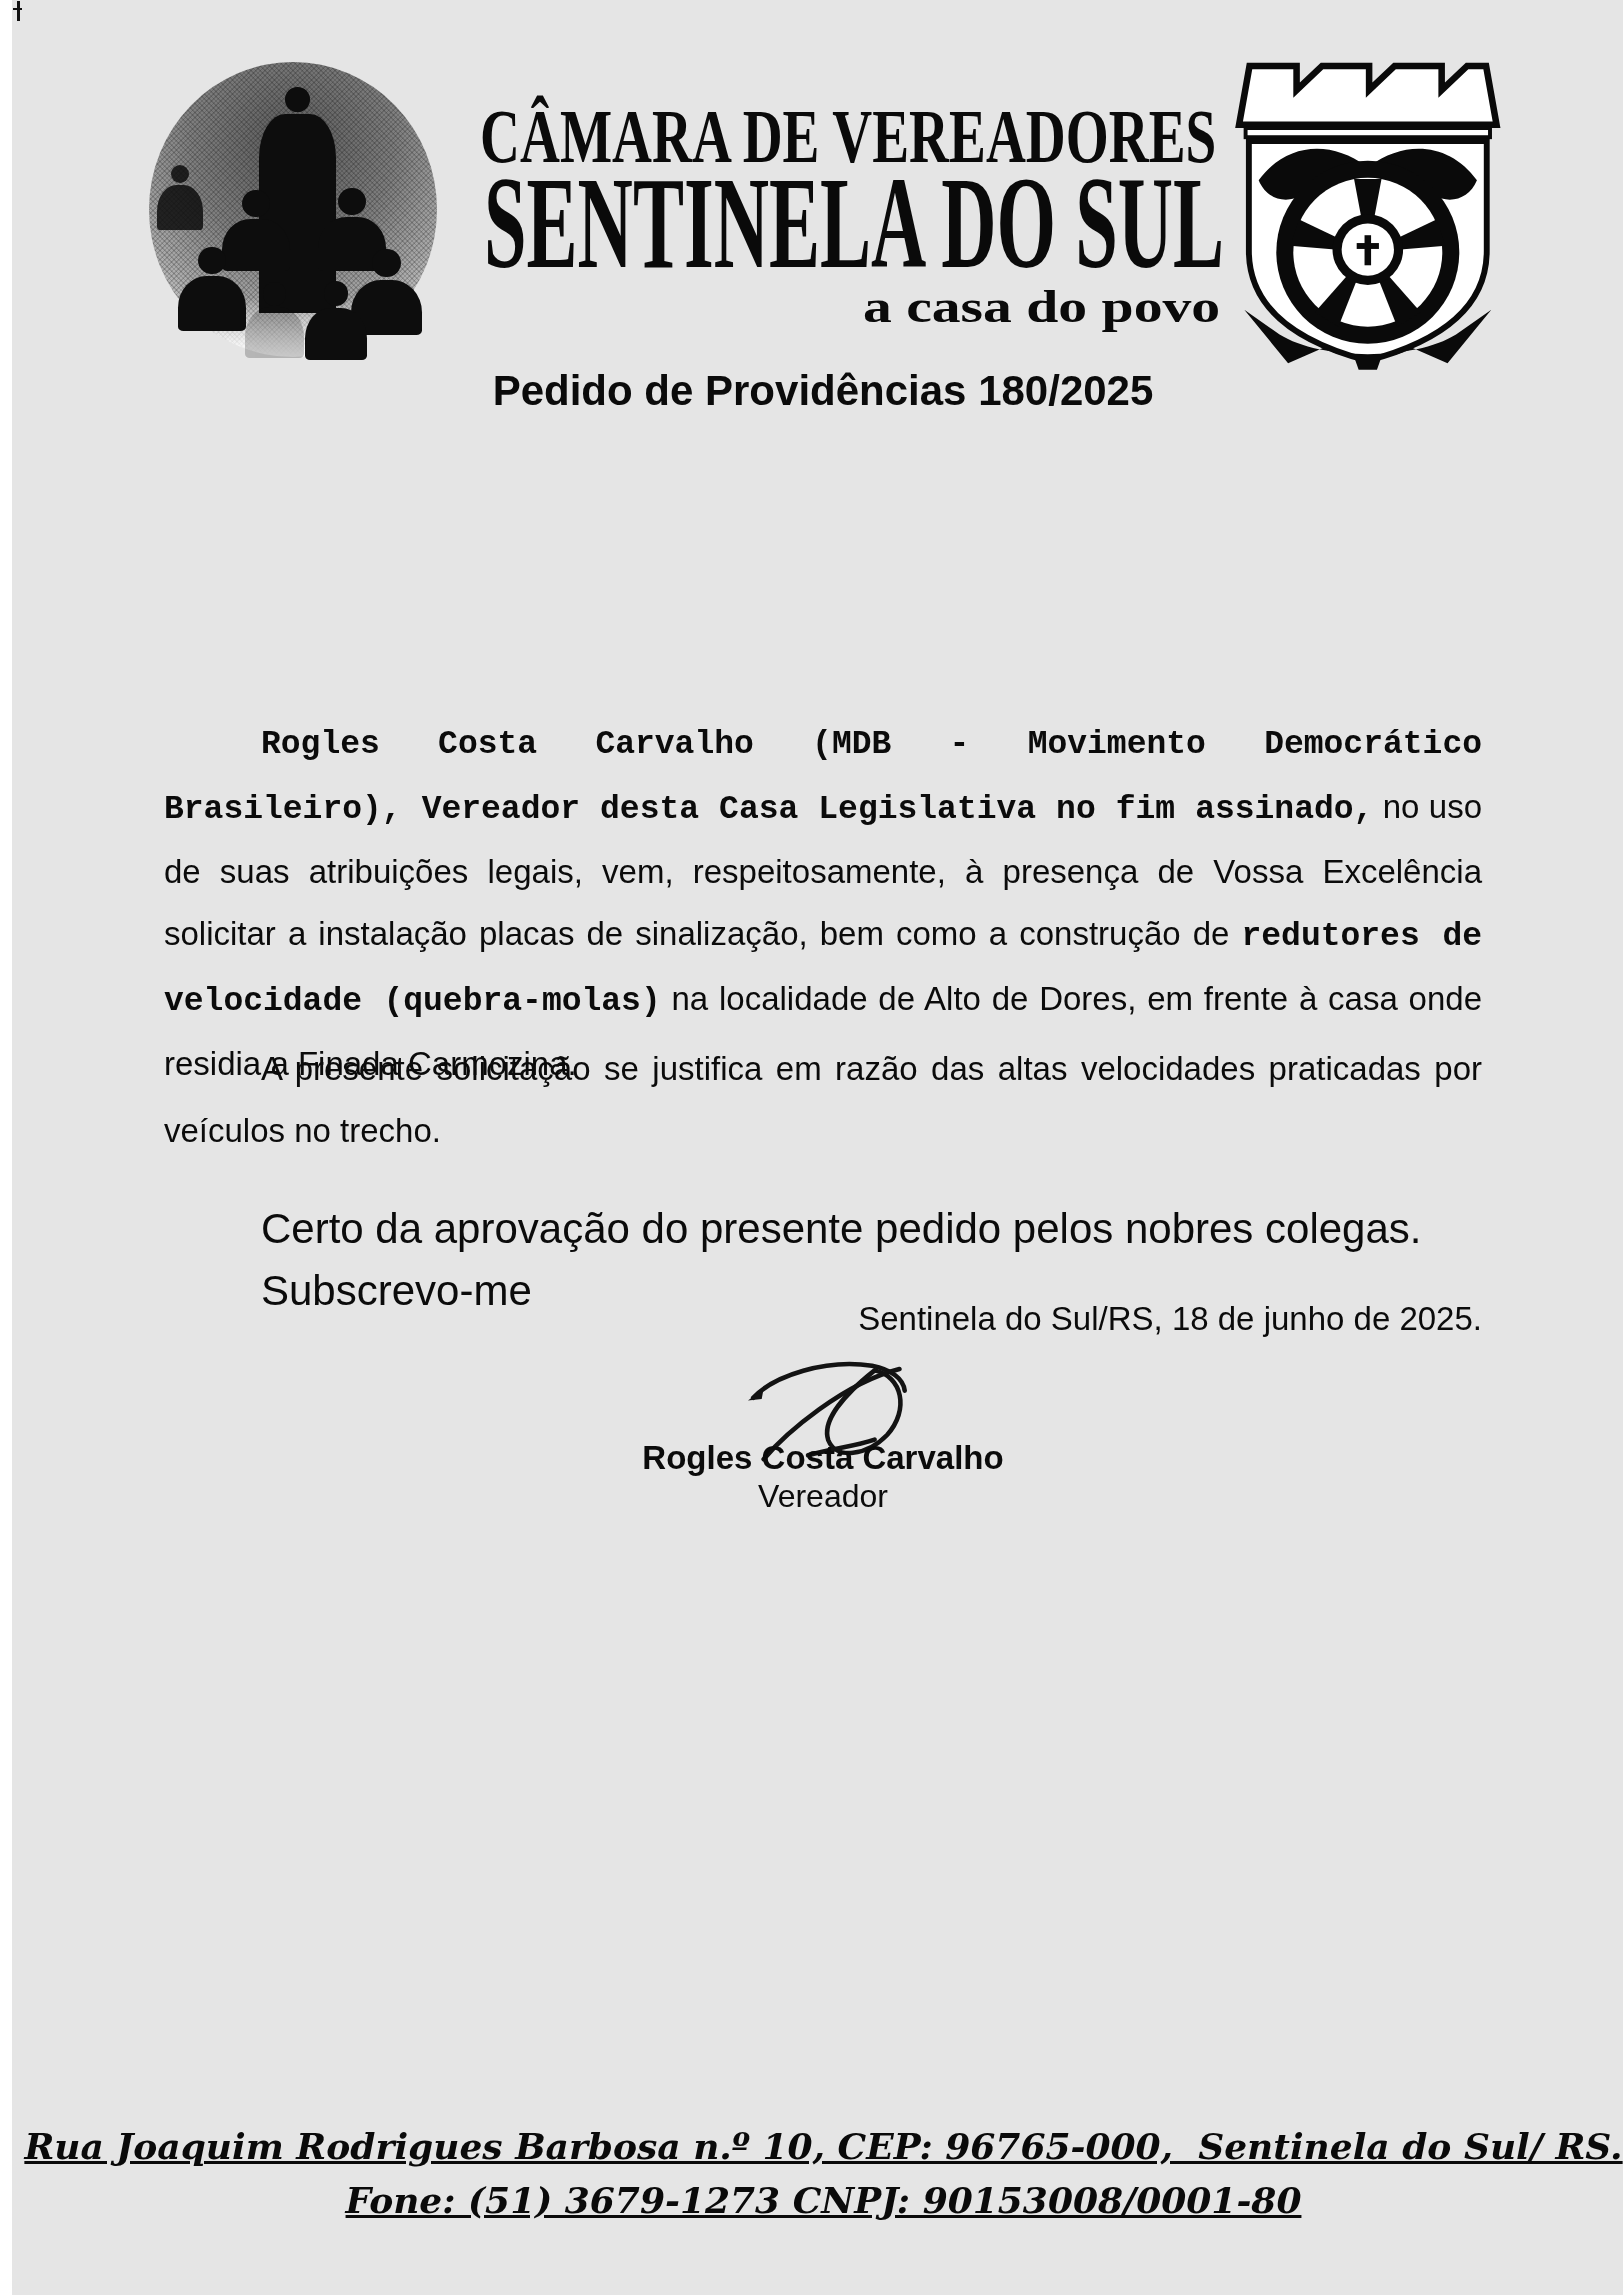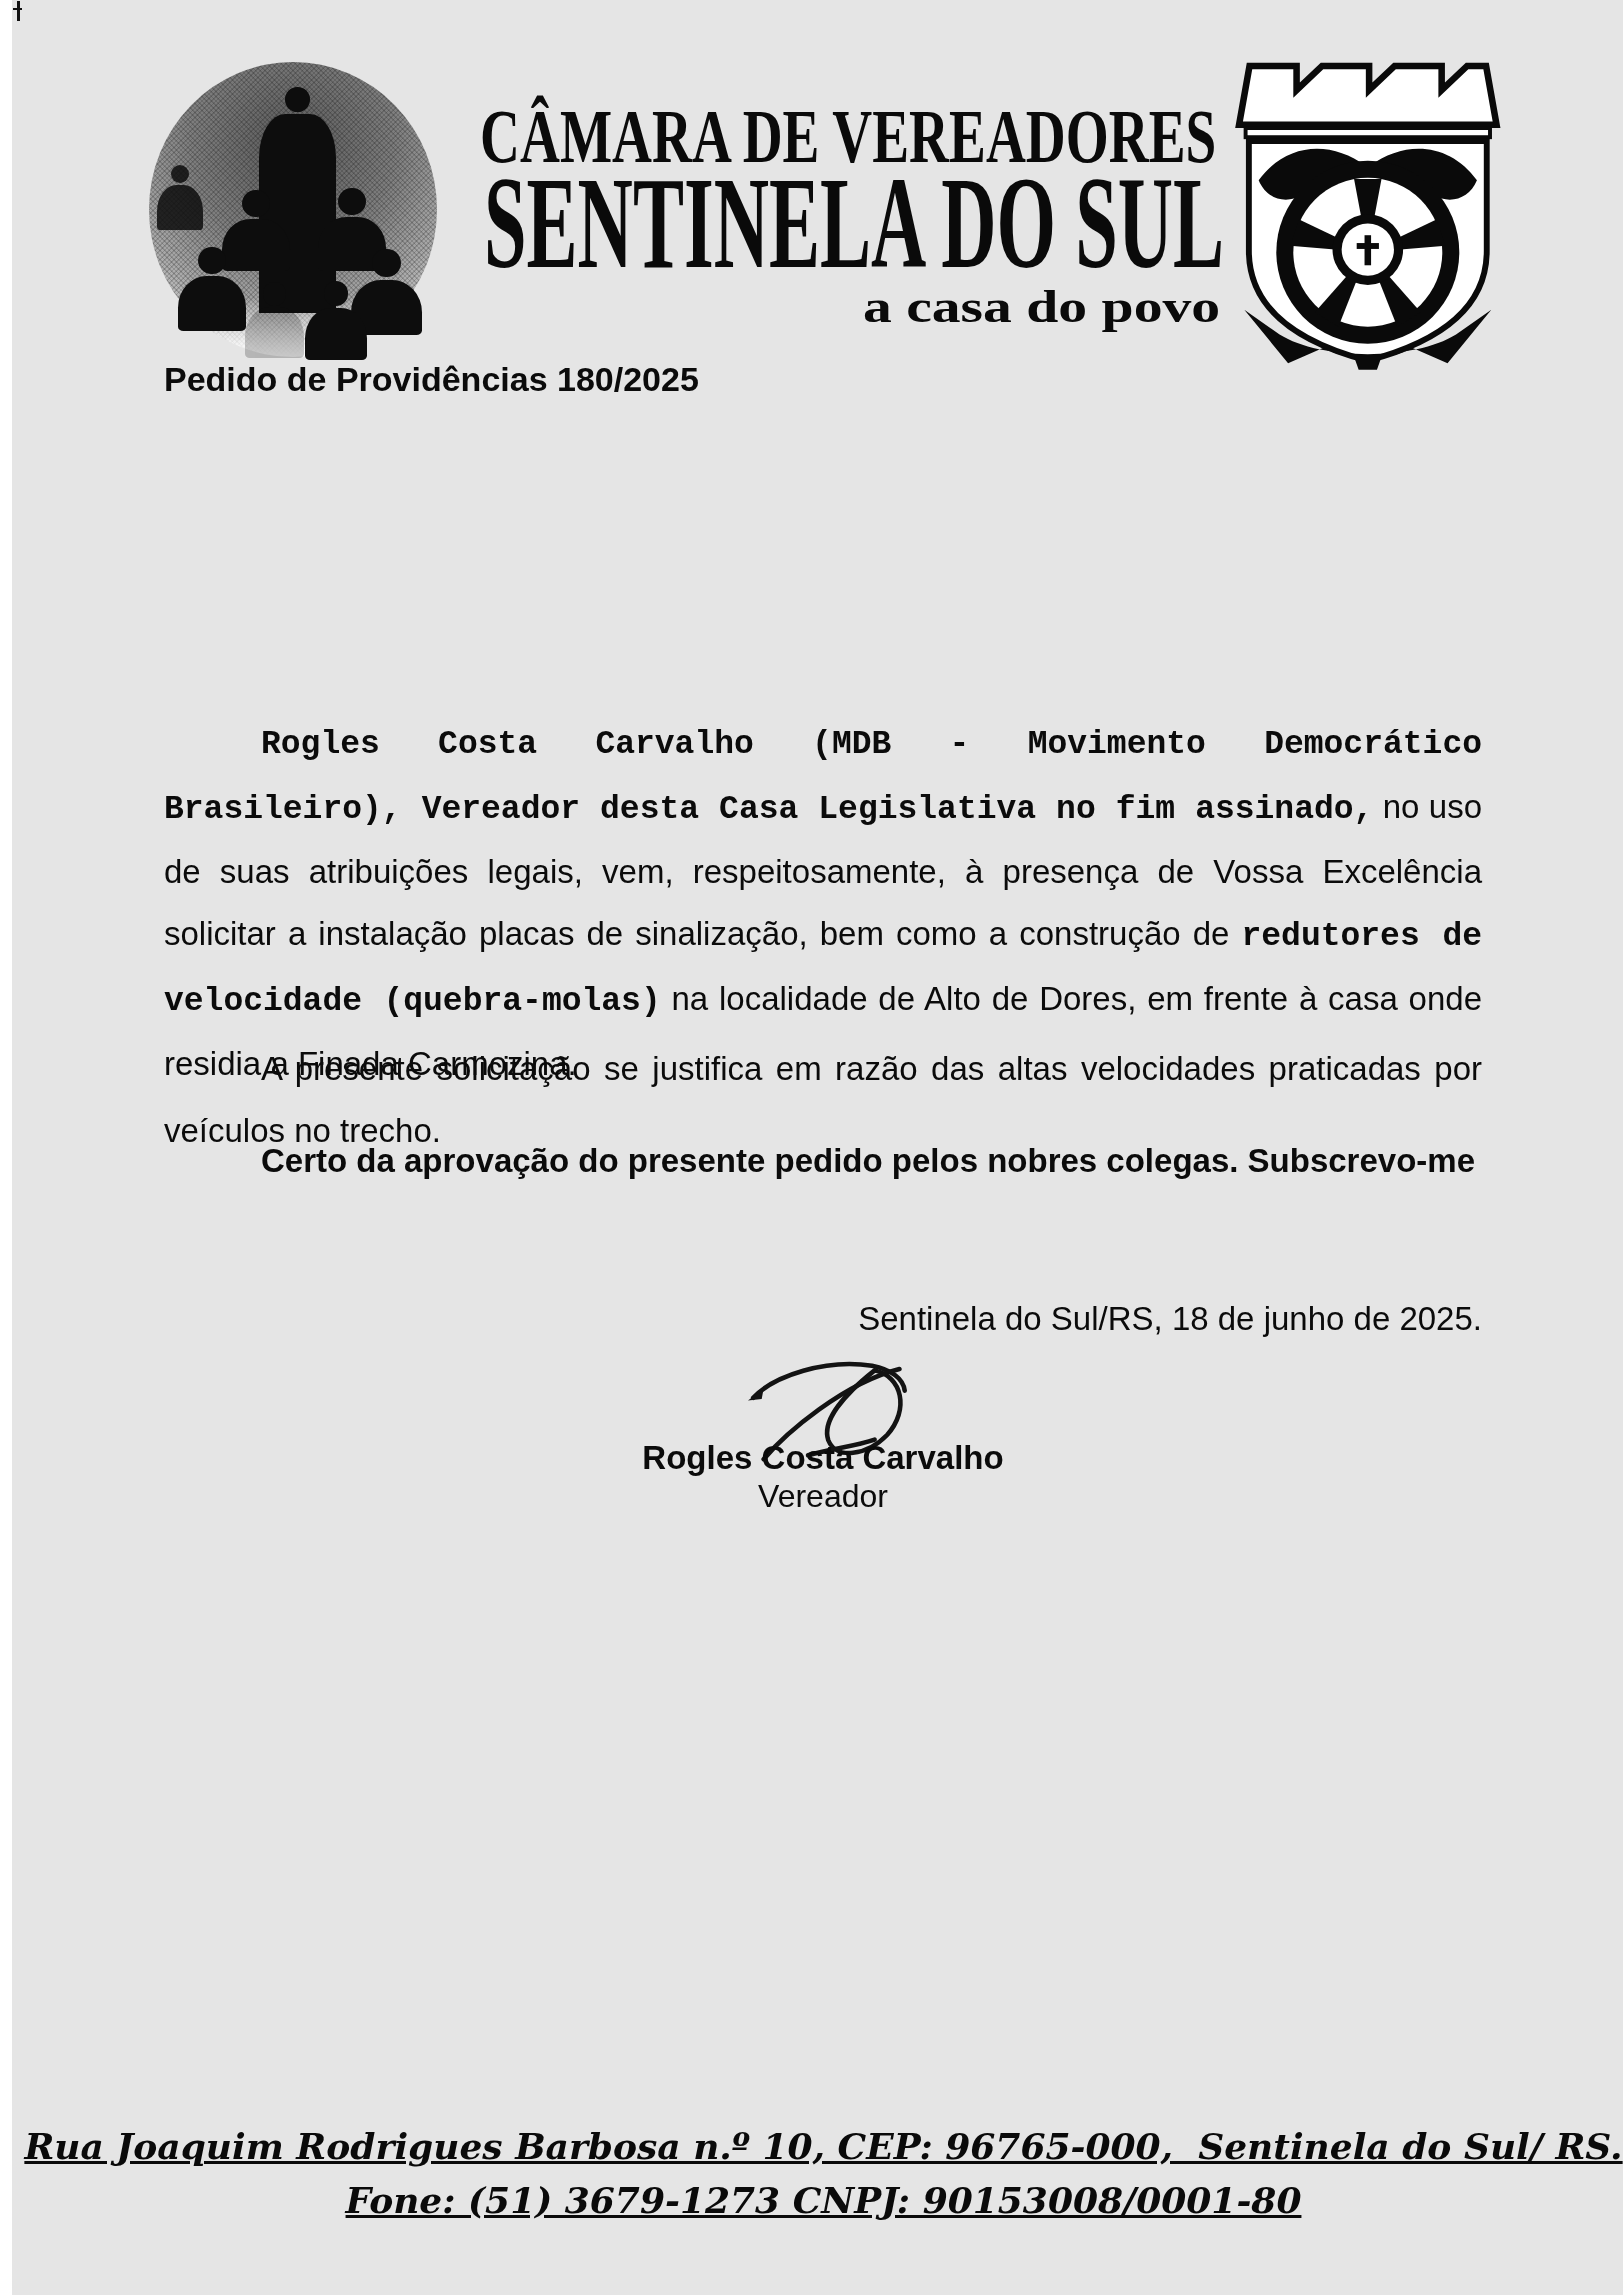--- a/index.html
+++ b/index.html
@@ -29,35 +29,35 @@
   .p-head{width:40%;aspect-ratio:1/1;border-radius:50%;background:#0d0d0d;margin:0 auto 3%;}
   .p-body{width:100%;height:62%;background:#0d0d0d;border-radius:42% 42% 8% 8% / 58% 58% 8% 8%;}
   .person.speaker .p-head{width:32%;}
   .person.speaker .p-body{height:78%;border-radius:34% 34% 0 0 / 22% 22% 0 0;}
   .person.faint{opacity:.22;}
   .person.dim{opacity:.85;}
   .header-text{position:absolute;left:419px;top:79px;}
   .crest{position:absolute;left:1214px;top:56px;}
   
   .doc-title{
-    position:absolute;left:152px;top:360px;width:1318px;
-    font-weight:bold;font-size:34px;line-height:38px;
+    position:absolute;left:152px;top:372px;width:1318px;
+    text-align:center;font-weight:bold;font-size:42px;line-height:38px;
   }
   .addressee{position:absolute;left:152px;top:446px;font-size:33px;line-height:38px;}
   .para{
     position:absolute;left:152px;width:1318px;
     font-size:33px;line-height:62px;
     text-align:justify;text-indent:97px;
   }
   .para .b{font-weight:bold;font-family:Liberation Mono, monospace;}
   .para1{top:678px;}
   .para2{top:1005px;}
   .closing{
-    position:absolute;left:152px;top:1130px;width:1318px;
-    font-size:33px;line-height:62px;padding-left:97px;box-sizing:border-box;font-weight:bold;
+    position:absolute;left:152px;top:1198px;width:1318px;
+    font-size:42px;line-height:62px;padding-left:97px;box-sizing:border-box;
   }
   .dateline{
     position:absolute;left:152px;top:1288px;width:1318px;
     font-size:33px;line-height:62px;text-align:right;
   }
   .sig-flourish{position:absolute;left:732px;top:1356px;}
   .sig-name{
     position:absolute;left:152px;top:1439px;width:1318px;
     text-align:center;font-weight:bold;font-size:33px;line-height:38px;
   }

